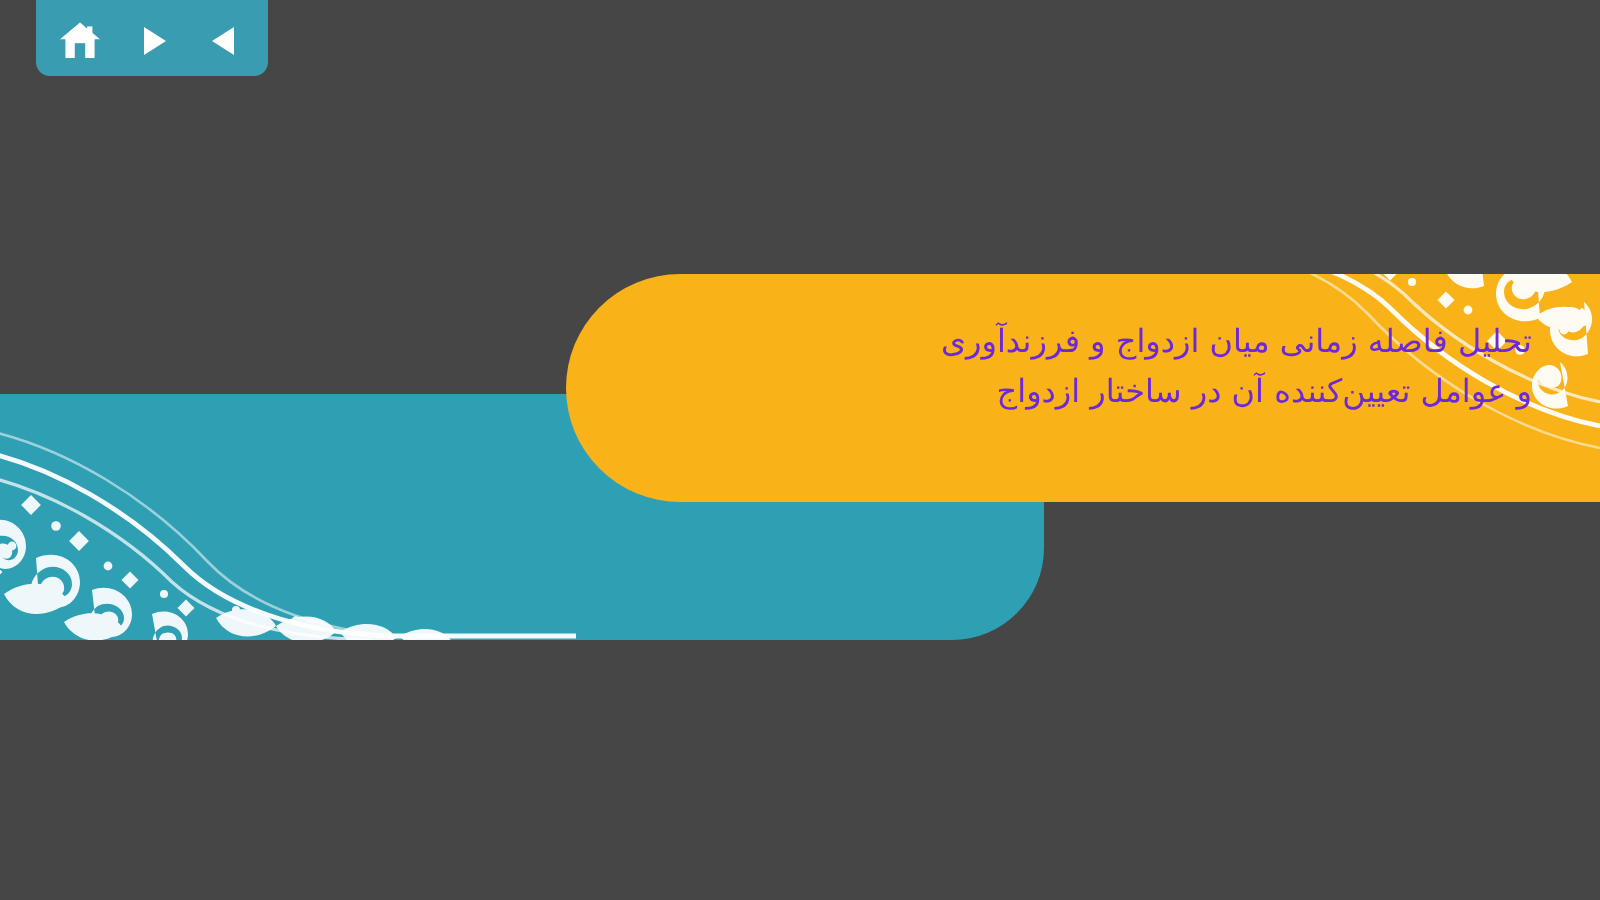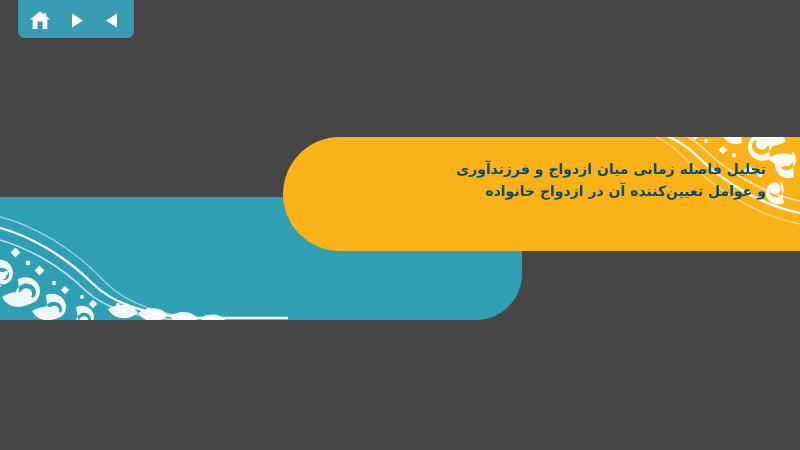--- a/index.html
+++ b/index.html
@@ -67,23 +67,23 @@
     position: absolute;
     left: 0;
     right: 34px;
     top: 22px;
     text-align: right;
     direction: rtl;
     z-index: 3;
   }
   .title-line {
     display: block;
-    color: #0c4a6e;
-    font-size: 14px;
-    font-weight: bold;
+    color: #6d28d9;
+    font-size: 16px;
+    font-weight: normal;
     line-height: 1.55;
     letter-spacing: 0;
     white-space: nowrap;
     text-align: right;
     direction: rtl;
     unicode-bidi: isolate;
   }
 
   
   .navbar {
@@ -189,21 +189,21 @@
         <circle cx="136" cy="4" r="2"></circle>
         <circle cx="100" cy="-4" r="2"></circle>
         <circle cx="212" cy="28" r="2.2"></circle>
         <circle cx="70" cy="-9" r="1.9"></circle>
         <circle cx="34" cy="-13" r="1.8"></circle>
       </g>
     </svg>
 
     <div class="title-block">
       <span class="title-line">تحلیل فاصله زمانی میان ازدواج و فرزندآوری</span>
-      <span class="title-line">و عوامل تعیین‌کننده آن در ازدواج خانواده</span>
+      <span class="title-line">و عوامل تعیین‌کننده آن در ساختار ازدواج</span>
     </div>
   </div>
 
   <div class="navbar">
 
     <div class="nav-btn" title="قبلی">
       <svg width="19" height="19" viewBox="0 0 19 19">
         <path d="M14 2.5 L14 16.5 L3 9.5 Z" fill="#ffffff"></path>
       </svg>
     </div>

